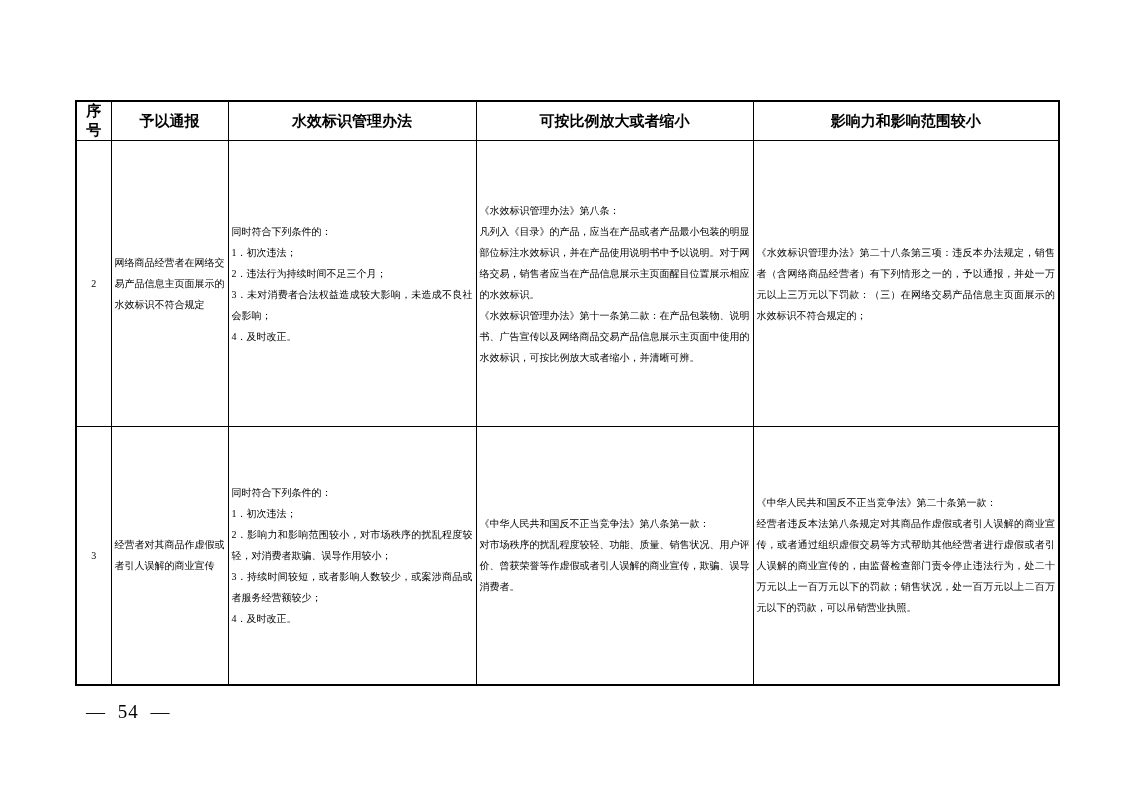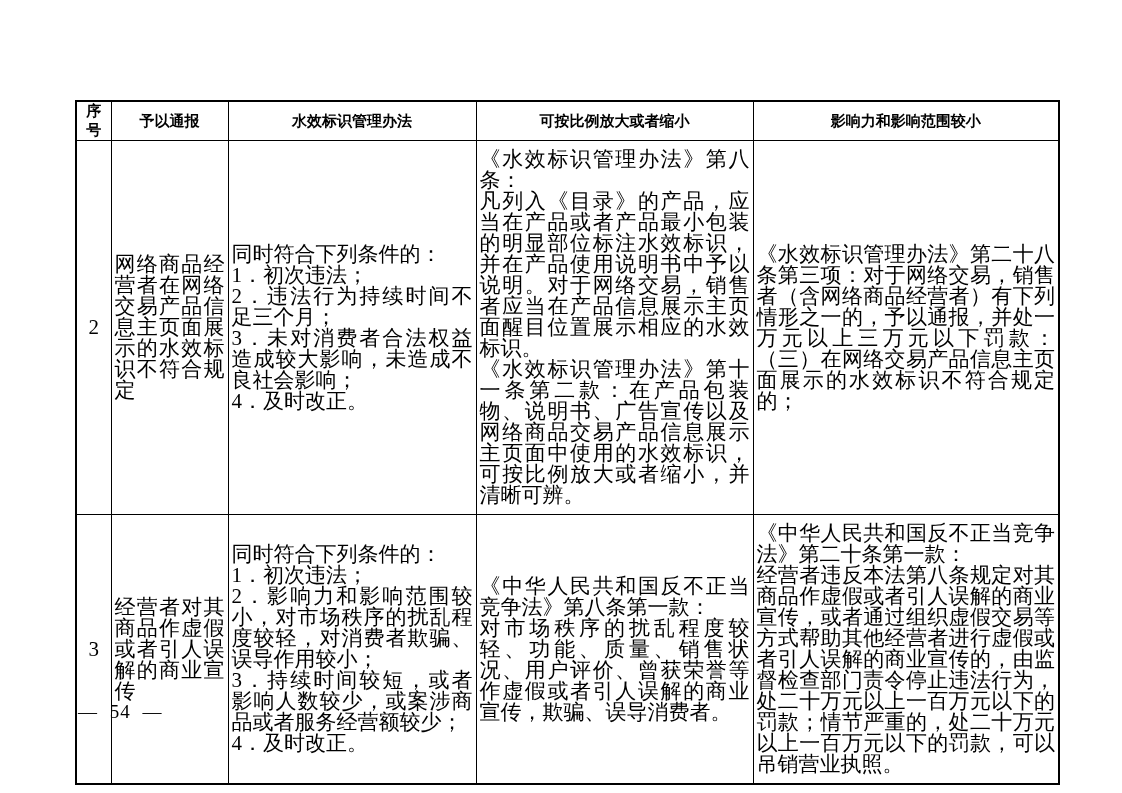--- a/index.html
+++ b/index.html
@@ -31,40 +31,40 @@
   }
   table.law-table th {
     font-family: "Liberation Sans", "DejaVu Sans", sans-serif;
     font-weight: bold;
     font-size: 15px;
     height: 34px;
     text-align: center;
     padding: 0 2px;
   }
   table.law-table td {
-    font-size: 21px;
+    font-size: 10px;
     line-height: 21px;
     padding: 8px 3px;
   }
   tr.row-a { height: 286px; }
   tr.row-b { height: 258px; }
   td.c-index {
     text-align: center;
     font-size: 16px;
   }
   .cell-text {
     white-space: pre-line;
     text-align: justify;
     text-align-last: left;
     word-break: break-all;
   }
   td.c-behavior .cell-text { text-align: justify; }
   .page-number {
     position: absolute;
-    left: 78px; top: 701px;
+    left: 86px; top: 701px;
     font-size: 19px;
     word-spacing: 6px;
     letter-spacing: 1px;
   }
 </style>
 </head>
 <body>
 
 <div class="page">
 
@@ -97,42 +97,42 @@
 2．违法行为持续时间不足三个月；
 3．未对消费者合法权益造成较大影响，未造成不良社会影响；
 4．及时改正。</div>
         </td>
         <td>
           <div class="cell-text">《水效标识管理办法》第八条：
 凡列入《目录》的产品，应当在产品或者产品最小包装的明显部位标注水效标识，并在产品使用说明书中予以说明。对于网络交易，销售者应当在产品信息展示主页面醒目位置展示相应的水效标识。
 《水效标识管理办法》第十一条第二款：在产品包装物、说明书、广告宣传以及网络商品交易产品信息展示主页面中使用的水效标识，可按比例放大或者缩小，并清晰可辨。</div>
         </td>
         <td>
-          <div class="cell-text">《水效标识管理办法》第二十八条第三项：对于网络交易，销售者（含网络商品经营者）有下列情形之一的，予以通报，并处一万元以上三万元以下罚款：（三）在网络交易产品信息主页面展示的水效标识不符合规定的；</div>
+          <div class="cell-text">《水效标识管理办法》第二十八条第三项：违反本办法规定，销售者（含网络商品经营者）有下列情形之一的，予以通报，并处一万元以上三万元以下罚款：（三）在网络交易产品信息主页面展示的水效标识不符合规定的；</div>
         </td>
       </tr>
       <tr class="row-b">
         <td class="c-index">3</td>
         <td class="c-behavior">
           <div class="cell-text">经营者对其商品作虚假或者引人误解的商业宣传</div>
         </td>
         <td>
           <div class="cell-text">同时符合下列条件的：
 1．初次违法；
 2．影响力和影响范围较小，对市场秩序的扰乱程度较轻，对消费者欺骗、误导作用较小；
 3．持续时间较短，或者影响人数较少，或案涉商品或者服务经营额较少；
 4．及时改正。</div>
         </td>
         <td>
           <div class="cell-text">《中华人民共和国反不正当竞争法》第八条第一款：
 对市场秩序的扰乱程度较轻、功能、质量、销售状况、用户评价、曾获荣誉等作虚假或者引人误解的商业宣传，欺骗、误导消费者。</div>
         </td>
         <td>
           <div class="cell-text">《中华人民共和国反不正当竞争法》第二十条第一款：
-经营者违反本法第八条规定对其商品作虚假或者引人误解的商业宣传，或者通过组织虚假交易等方式帮助其他经营者进行虚假或者引人误解的商业宣传的，由监督检查部门责令停止违法行为，处二十万元以上一百万元以下的罚款；情节严重的，处二十万元以上一百万元以下的罚款，可以吊销营业执照。</div>
+经营者违反本法第八条规定对其商品作虚假或者引人误解的商业宣传，或者通过组织虚假交易等方式帮助其他经营者进行虚假或者引人误解的商业宣传的，由监督检查部门责令停止违法行为，处二十万元以上一百万元以下的罚款；销售状况，处一百万元以上二百万元以下的罚款，可以吊销营业执照。</div>
         </td>
       </tr>
     </tbody>
   </table>
 
   <div class="page-number">— 54 —</div>
 
 </div>
 
 </body></html>

